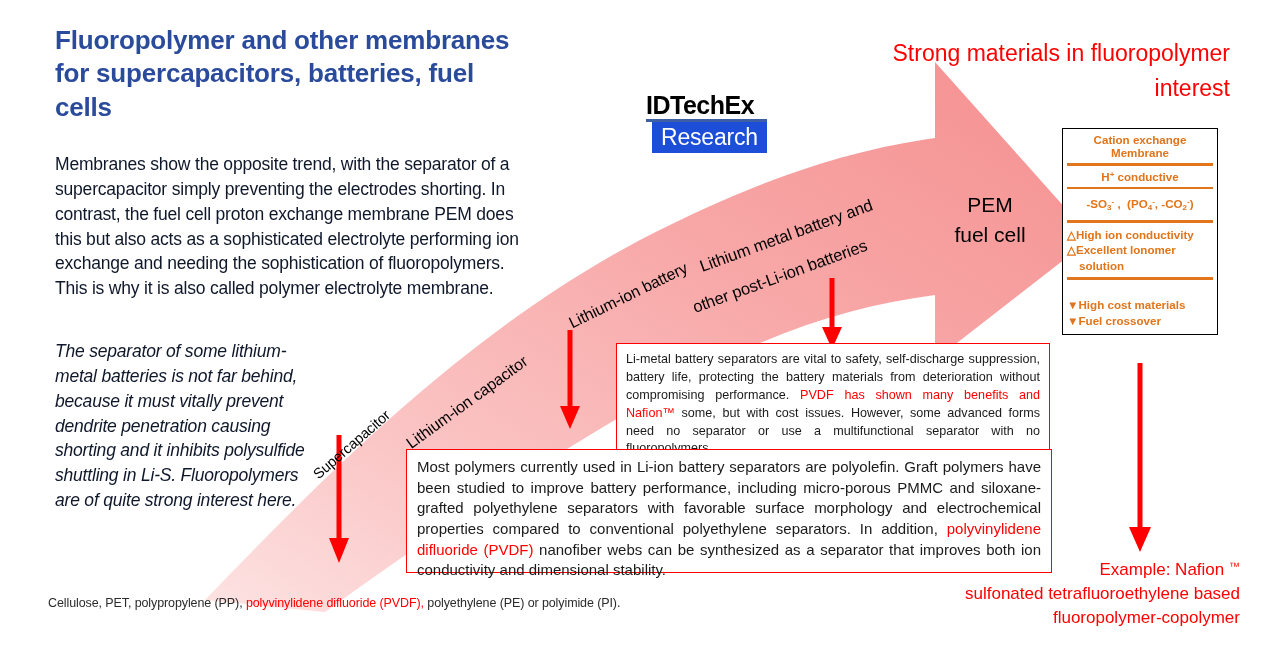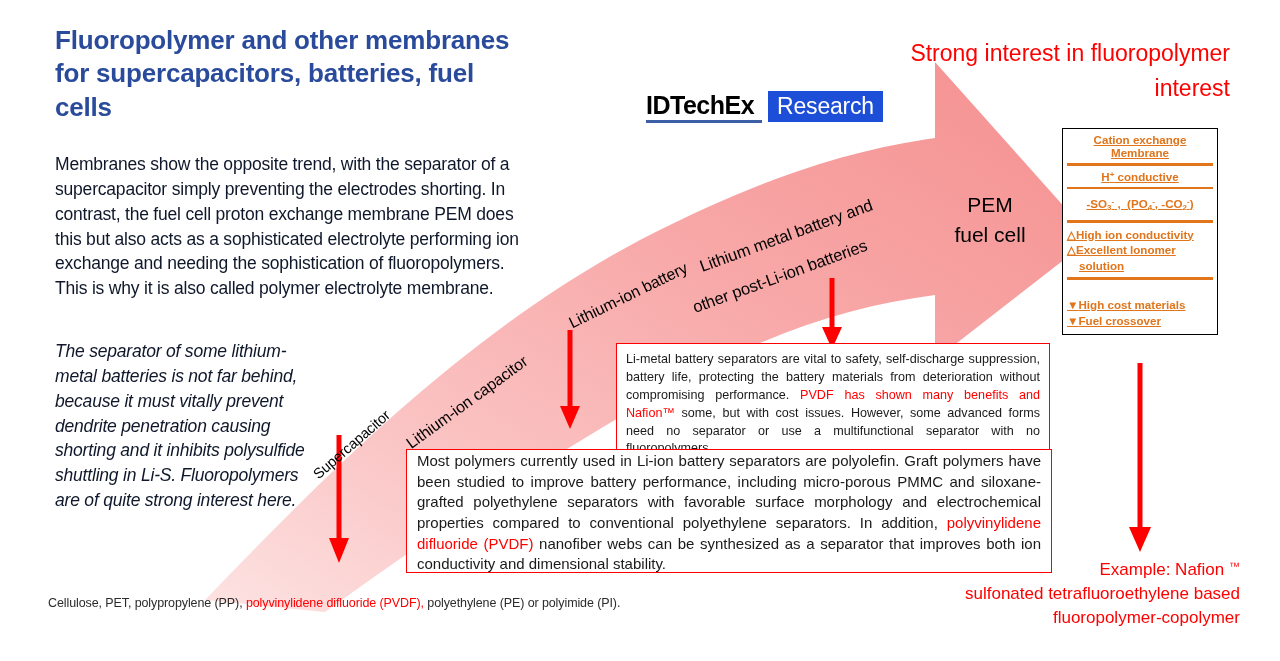--- a/index.html
+++ b/index.html
@@ -16,21 +16,21 @@
 
   
   #title{
     left:55px;top:24px;width:470px;
     color:#2a4b9b;
     font-size:26px;font-weight:bold;line-height:1.28;
     letter-spacing:-0.2px;
   }
 
   
-  #logo{left:646px;top:91px;display:flex;align-items:stretch;height:32px;}
+  #logo{left:646px;top:91px;display:flex;align-items:stretch;height:32px;flex-direction:column;}
   #logo-word{
     color:#000000;font-size:25px;font-weight:bold;
     line-height:28px;letter-spacing:-0.5px;
     border-bottom:3px solid #3c5fa5;
     padding-right:8px;
   }
   #logo-research{
     background:#1d4ed8;color:#ffffff;
     font-size:23px;line-height:31px;
     padding:0 9px;margin-left:6px;height:31px;
@@ -86,35 +86,34 @@
     box-sizing:border-box;
   }
   #box-limetal{
     left:616px;top:343px;width:434px;height:109px;
     padding:7px 9px 5px 9px;
     font-size:12.6px;line-height:1.42;
     text-align:justify;
   }
   #box-most{
     left:406px;top:449px;width:646px;height:124px;
-    padding:1px 10px 5px 10px;
+    padding:7px 10px 5px 10px;
     font-size:15px;line-height:1.38;
     text-align:justify;
   }
 
   
   #cem{
     left:1062px;top:128px;width:156px;
     border:1.5px solid #000000;
     background:#ffffff;
     box-sizing:border-box;
     color:#e0751b;
     font-weight:bold;
     font-size:11.6px;
-    text-decoration:underline;
   }
   #cem .row{padding:4px 5px;text-align:center;}
   #cem .sep{height:2.5px;background:#e0751b;margin:0 4px;}
   #cem .row.left{text-align:left;padding-left:4px;line-height:1.35;}
   sub{font-size:8px;vertical-align:-2px;}
   sup{font-size:8px;vertical-align:4px;}
 
   
   #hd-strong{
     left:830px;top:36px;width:400px;
@@ -189,21 +188,21 @@
   <div id="lbl-lib" class="abs band-label">Lithium-ion battery</div>
   <div id="lbl-lmb1" class="abs band-label">Lithium metal battery and</div>
   <div id="lbl-lmb2" class="abs band-label">other post-Li-ion batteries</div>
 
   <div id="lbl-pem" class="abs">
     <div>PEM</div>
     <div>fuel cell</div>
   </div>
 
   <div id="hd-strong" class="abs">
-    <div>Strong interest in fluoropolymer</div>
+    <div>Strong materials in fluoropolymer</div>
     <div>interest</div>
   </div>
 
   <div id="box-limetal" class="abs redbox"><span>Li-metal battery separators are vital to safety, self-discharge suppression, battery life, protecting the battery materials from deterioration  without compromising performance. </span><span class="red">PVDF has shown many benefits and Nafion™</span><span> some, but with cost issues. However, some advanced  forms need no separator  or use a multifunctional separator  with no fluoropolymers.</span></div>
 
   <div id="box-most" class="abs redbox"><span>Most polymers currently  used in Li-ion battery separators are polyolefin. Graft polymers have been studied to improve battery performance, including micro-porous PMMC and siloxane-grafted  polyethylene  separators with favorable surface morphology and electrochemical properties compared to conventional  polyethylene  separators. In addition, </span><span class="red">polyvinylidene  difluoride (PVDF)</span><span> nanofiber webs can be synthesized  as a separator that improves both ion conductivity  and dimensional stability.</span></div>
 
   <div id="cem" class="abs">
     <div class="row">
       <div>Cation  exchange</div>

